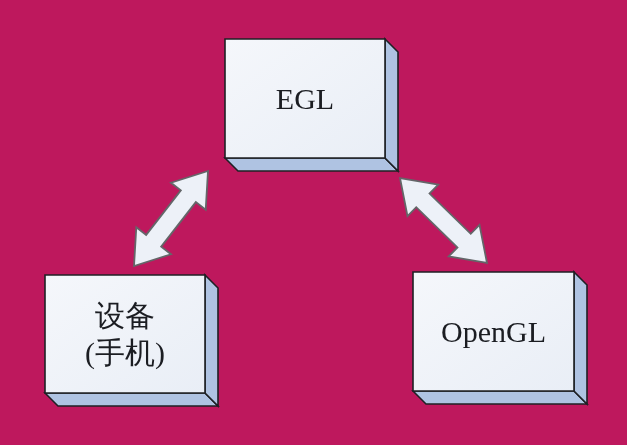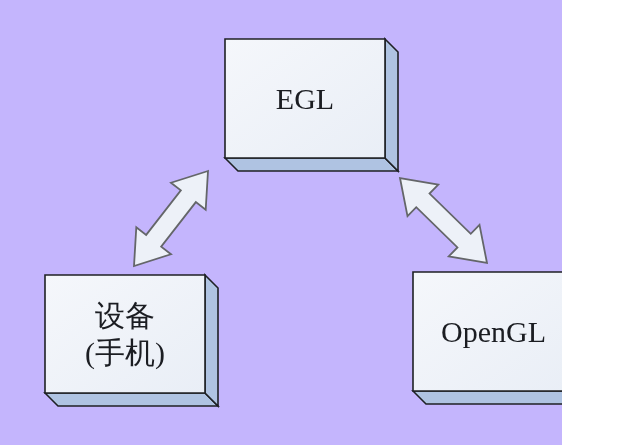--- a/index.html
+++ b/index.html
@@ -3,23 +3,23 @@
 <meta charset="utf-8">
 <style>
   html, body {
     margin: 0;
     padding: 0;
     background: #ffffff;
     font-family: "Liberation Serif", "DejaVu Serif", serif;
   }
   .stage {
     position: relative;
-    width: 562px;
+    width: 627px;
     height: 445px;
-    background: #c4b5fd;
+    background: #be185d;
     overflow: hidden;
   }
   svg text {
     font-family: "Liberation Serif", "DejaVu Serif", serif;
     fill: #1b1d22;
   }
 </style>
 </head>
 <body>
 

